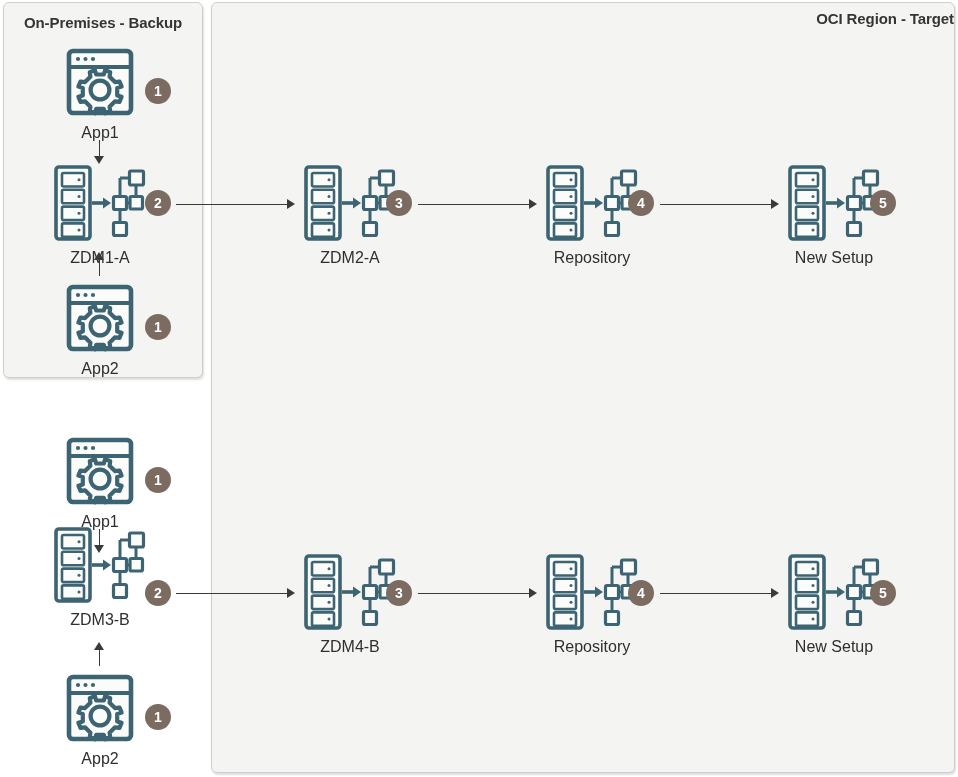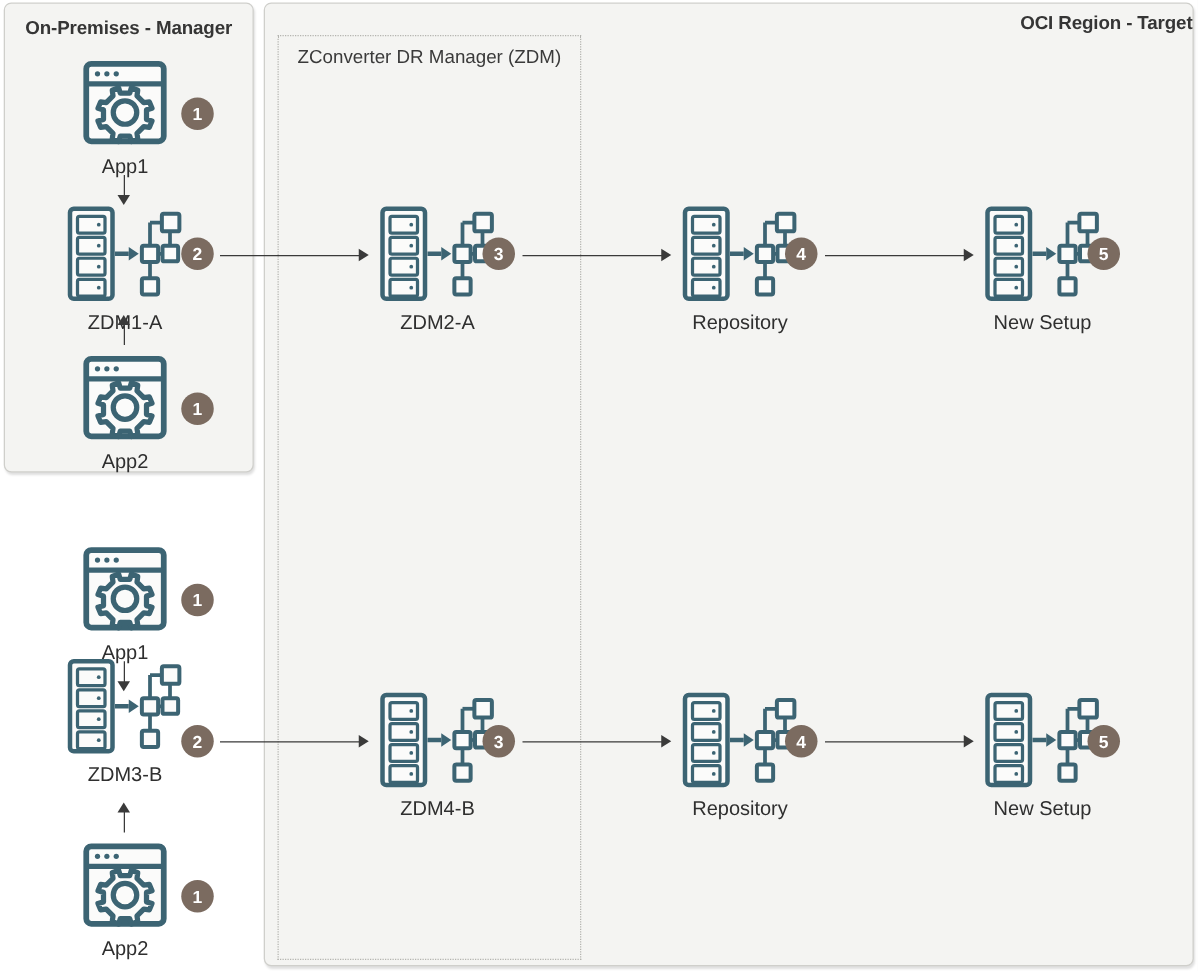--- a/index.html
+++ b/index.html
@@ -135,26 +135,23 @@
 </style>
 </head>
 <body>
 
 <div id="canvas">
 
   <div class="panel" style="left:211px; top:2px; width:744px; height:771px;">
     <div class="panel-title" style="top:7px;text-align:right;">OCI Region - Target</div>
   </div>
 
-  <div class="subpanel" style="left:222px; top:28px; width:243px; height:740px;">
-    <div class="subpanel-title">ZConverter DR Manager (ZDM)</div>
-  </div>
 
   <div class="panel" style="left:3px; top:2px; width:200px; height:376px;">
-    <div class="panel-title" style="top:11px;">On-Premises - Manager</div>
+    <div class="panel-title" style="top:11px;">On-Premises - Backup</div>
   </div>
 
 
   <div class="node app-node" style="left:40px; top:45px;">
     <span class="node-icon">
       <svg width="74" height="74" viewBox="0 0 74 74">
         <rect x="6" y="6" width="62" height="62" rx="4" fill="#fbfbfa" stroke="#3c6473" stroke-width="4.6"></rect>
         <line x1="6" y1="22" x2="68" y2="22" stroke="#3c6473" stroke-width="4.2"></line>
         <circle cx="15" cy="14" r="2.1" fill="#3c6473"></circle>
         <circle cx="22.5" cy="14" r="2.1" fill="#3c6473"></circle>

